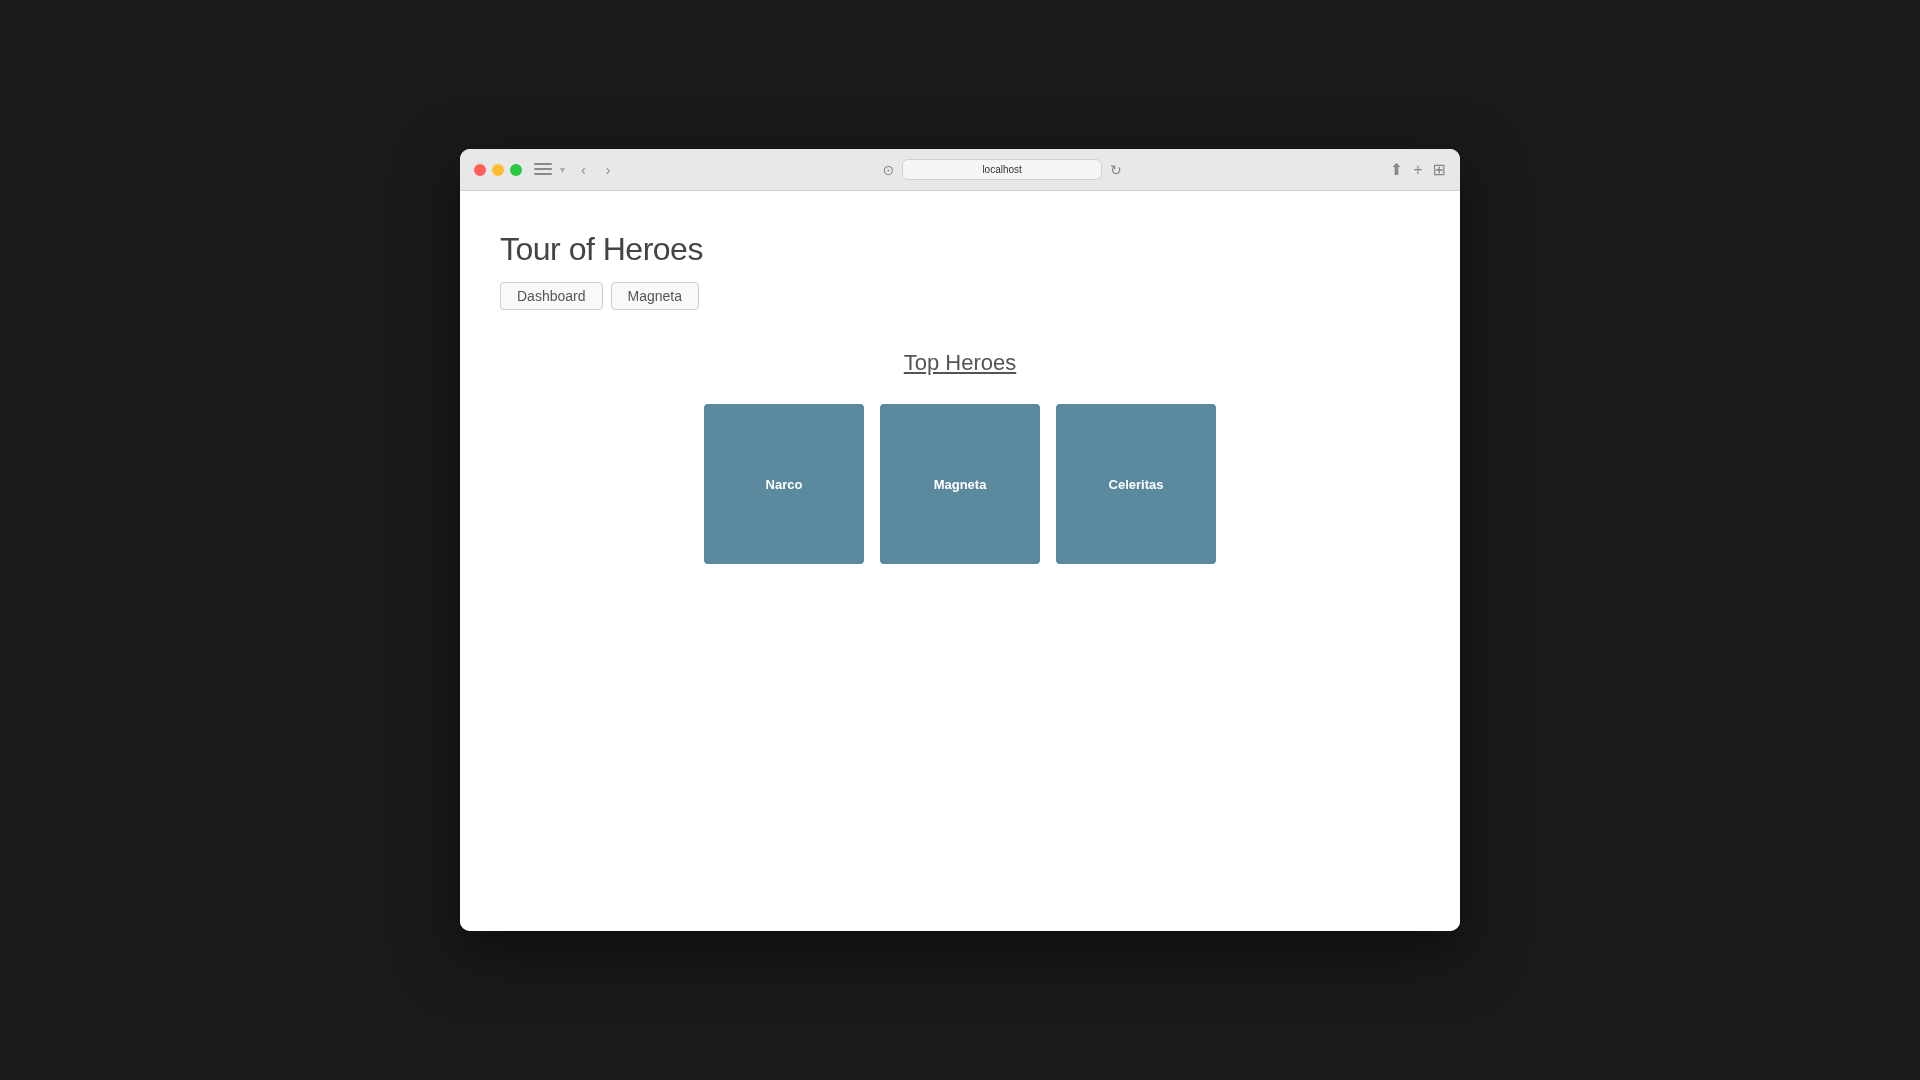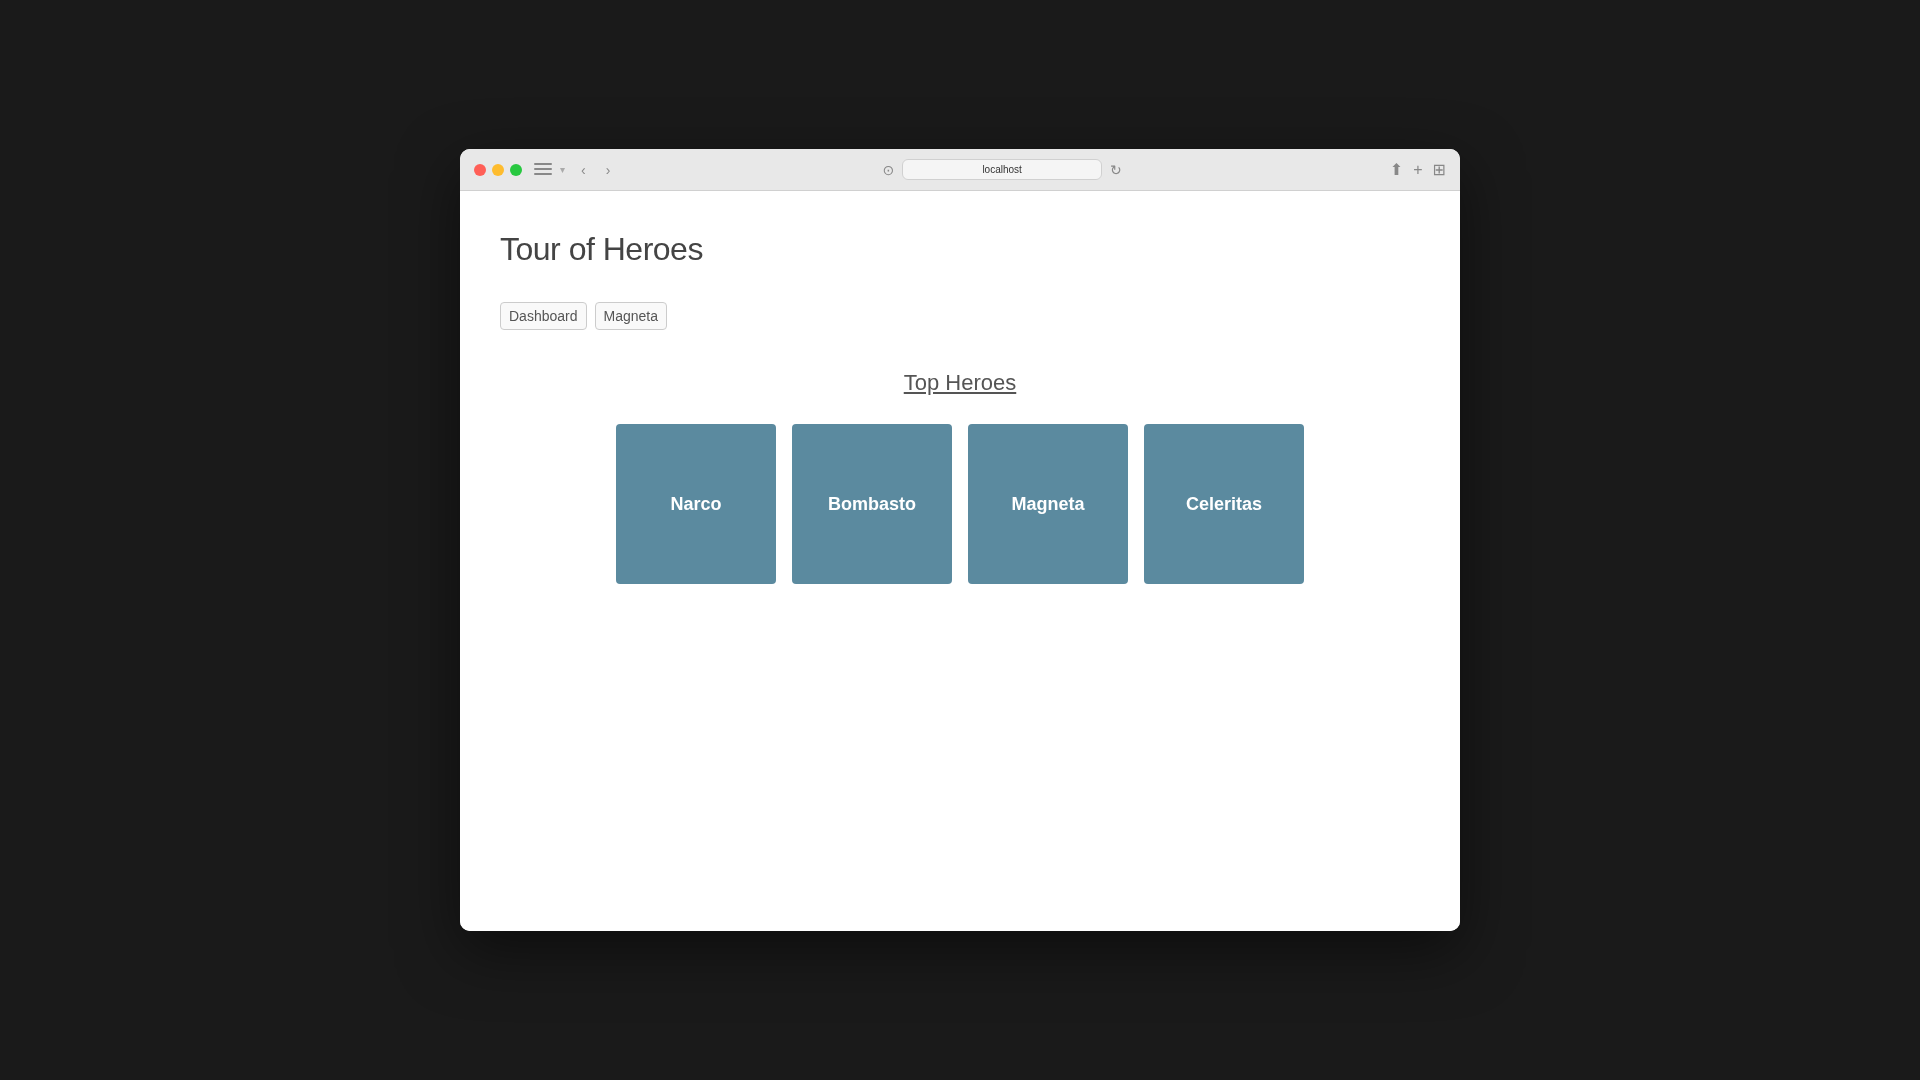--- a/index.html
+++ b/index.html
@@ -135,32 +135,32 @@
     .browser-content {
       background: #ffffff;
       padding: 40px 40px;
       min-height: 740px;
     }
 
     .app-title {
       font-size: 32px;
       font-weight: 300;
       color: #444;
-      margin-bottom: 34px;
+      margin-bottom: 14px;
       letter-spacing: -0.5px;
     }
 
     .nav-links {
       display: flex;
       gap: 8px;
       margin-bottom: 40px;
     }
 
     .nav-link {
-      padding: 5px 8px;
+      padding: 5px 16px;
       border: 1px solid #ccc;
       border-radius: 4px;
       background: #f9f9f9;
       color: #555;
       font-size: 14px;
       cursor: pointer;
       text-decoration: none;
       display: inline-block;
     }
 
@@ -187,21 +187,21 @@
       border-radius: 4px;
       display: flex;
       align-items: center;
       justify-content: center;
       cursor: pointer;
       transition: opacity 0.2s;
     }
 
     .hero-name {
       color: #ffffff;
-      font-size: 18px;
+      font-size: 13px;
       font-weight: 600;
       text-align: center;
     }
   </style>
 </head>
 <body>
 
 <div class="browser-window">
 
   <div class="browser-chrome">
@@ -244,23 +244,20 @@
       <a class="nav-link">Magneta</a>
     </nav>
 
     <h2 class="section-title">Top Heroes</h2>
 
     <div class="heroes-grid">
       <div class="hero-card">
         <span class="hero-name">Narco</span>
       </div>
       <div class="hero-card">
-        <span class="hero-name">Bombasto</span>
-      </div>
-      <div class="hero-card">
         <span class="hero-name">Magneta</span>
       </div>
       <div class="hero-card">
         <span class="hero-name">Celeritas</span>
       </div>
     </div>
   </div>
 </div>
 
 </body></html>

